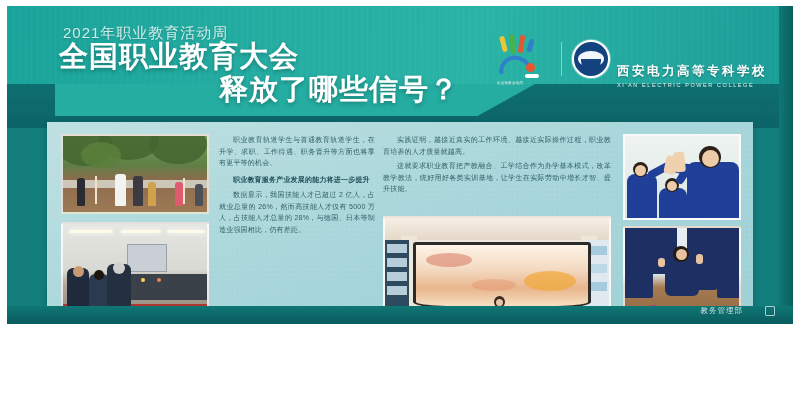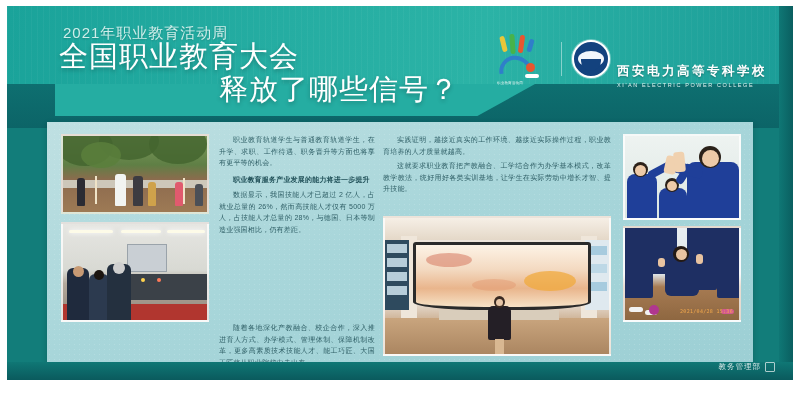--- a/index.html
+++ b/index.html
@@ -1,37 +1,37 @@
 <!DOCTYPE html>
 <html><head>
 <meta charset="utf-8">
 <style>
   html,body{margin:0;padding:0;background:#ffffff;}
   body{width:800px;height:402px;overflow:hidden;font-family:"Liberation Sans","DejaVu Sans",sans-serif;}
 
   .poster{position:absolute;left:0;top:0;width:800px;height:402px;overflow:hidden;background:#ffffff;}
 
   
-  .frame{position:absolute;left:7px;top:6px;width:786px;height:374px;
+  .frame{position:absolute;left:7px;top:6px;width:786px;height:318px;
          background:#127d7a;overflow:hidden;}
 
   
   .banner{position:absolute;left:0;top:0;width:786px;height:98px;
           background:linear-gradient(100deg,#1aa39a 0%,#25ada2 35%,#2bb3a6 60%,#1b9c97 100%);}
   .banner-stripes{position:absolute;left:0;top:0;width:786px;height:98px;
           background:repeating-linear-gradient(90deg,rgba(255,255,255,.035) 0 1px,rgba(0,0,0,0) 1px 6px);}
   .banner-dark{position:absolute;left:0;top:78px;width:786px;height:44px;
           background:linear-gradient(180deg,#0e6f70 0%,#0c6467 100%);}
   .banner-wedge{position:absolute;left:48px;top:78px;width:480px;height:32px;
           background:#25ada2;clip-path:polygon(0 0,100% 0,88% 100%,0 100%);}
 
   .kicker{position:absolute;left:56px;top:18px;font-size:15px;letter-spacing:1px;
           color:#cfeeea;font-weight:500;text-shadow:0 1px 2px rgba(0,0,0,.18);}
   .headline{position:absolute;left:52px;top:34px;width:560px;color:#ffffff;
-          font-size:29px;line-height:33px;font-weight:400;letter-spacing:1px;
+          font-size:29px;line-height:33px;font-weight:700;letter-spacing:1px;
           text-shadow:0 2px 4px rgba(0,0,0,.28);}
   .headline .l2{display:block;text-align:center;}
 
   
   .logos{position:absolute;right:26px;top:27px;height:52px;display:flex;align-items:center;gap:10px;}
   .logo-mark{position:relative;width:56px;height:50px;}
   .lm-spark{position:absolute;width:5px;border-radius:3px;}
   .lm-swoosh{position:absolute;left:4px;top:22px;width:26px;height:24px;border-radius:50%;
              border:4px solid #2f7fc9;border-right-color:transparent;border-bottom-color:transparent;
              transform:rotate(35deg);}
@@ -122,21 +122,21 @@
 
   
   .col{position:absolute;color:#2f5f66;font-size:7px;line-height:11.5px;
        text-align:justify;letter-spacing:.2px;}
   .col p{margin:0 0 3px 0;text-indent:14px;}
   .col p.h{font-weight:700;color:#1f4f57;text-indent:14px;margin-top:5px;margin-bottom:4px;}
   #col1{left:172px;top:12px;width:156px;}
   #col2{left:172px;top:200px;width:156px;}
   #col3{left:336px;top:12px;width:228px;}
 
-  .footer{position:absolute;right:18px;bottom:8px;display:flex;align-items:center;gap:4px;
+  .footer{position:absolute;right:18px;bottom:8px;display:flex;align-items:center;gap:22px;
           color:#ffffff;opacity:.82;font-size:7.5px;letter-spacing:1px;}
   .footer .mark{width:8px;height:8px;border:1px solid #ffffff;border-radius:1px;opacity:.8;}
 
   .edge-right{position:absolute;right:0;top:0;width:14px;height:386px;
           background:linear-gradient(90deg,#0f7775,#0a5f60);}
   .edge-bottom{position:absolute;left:0;bottom:0;width:786px;height:18px;
           background:linear-gradient(180deg,#0f7775,#0a5a5d);}
 </style>
 </head>
 <body>

